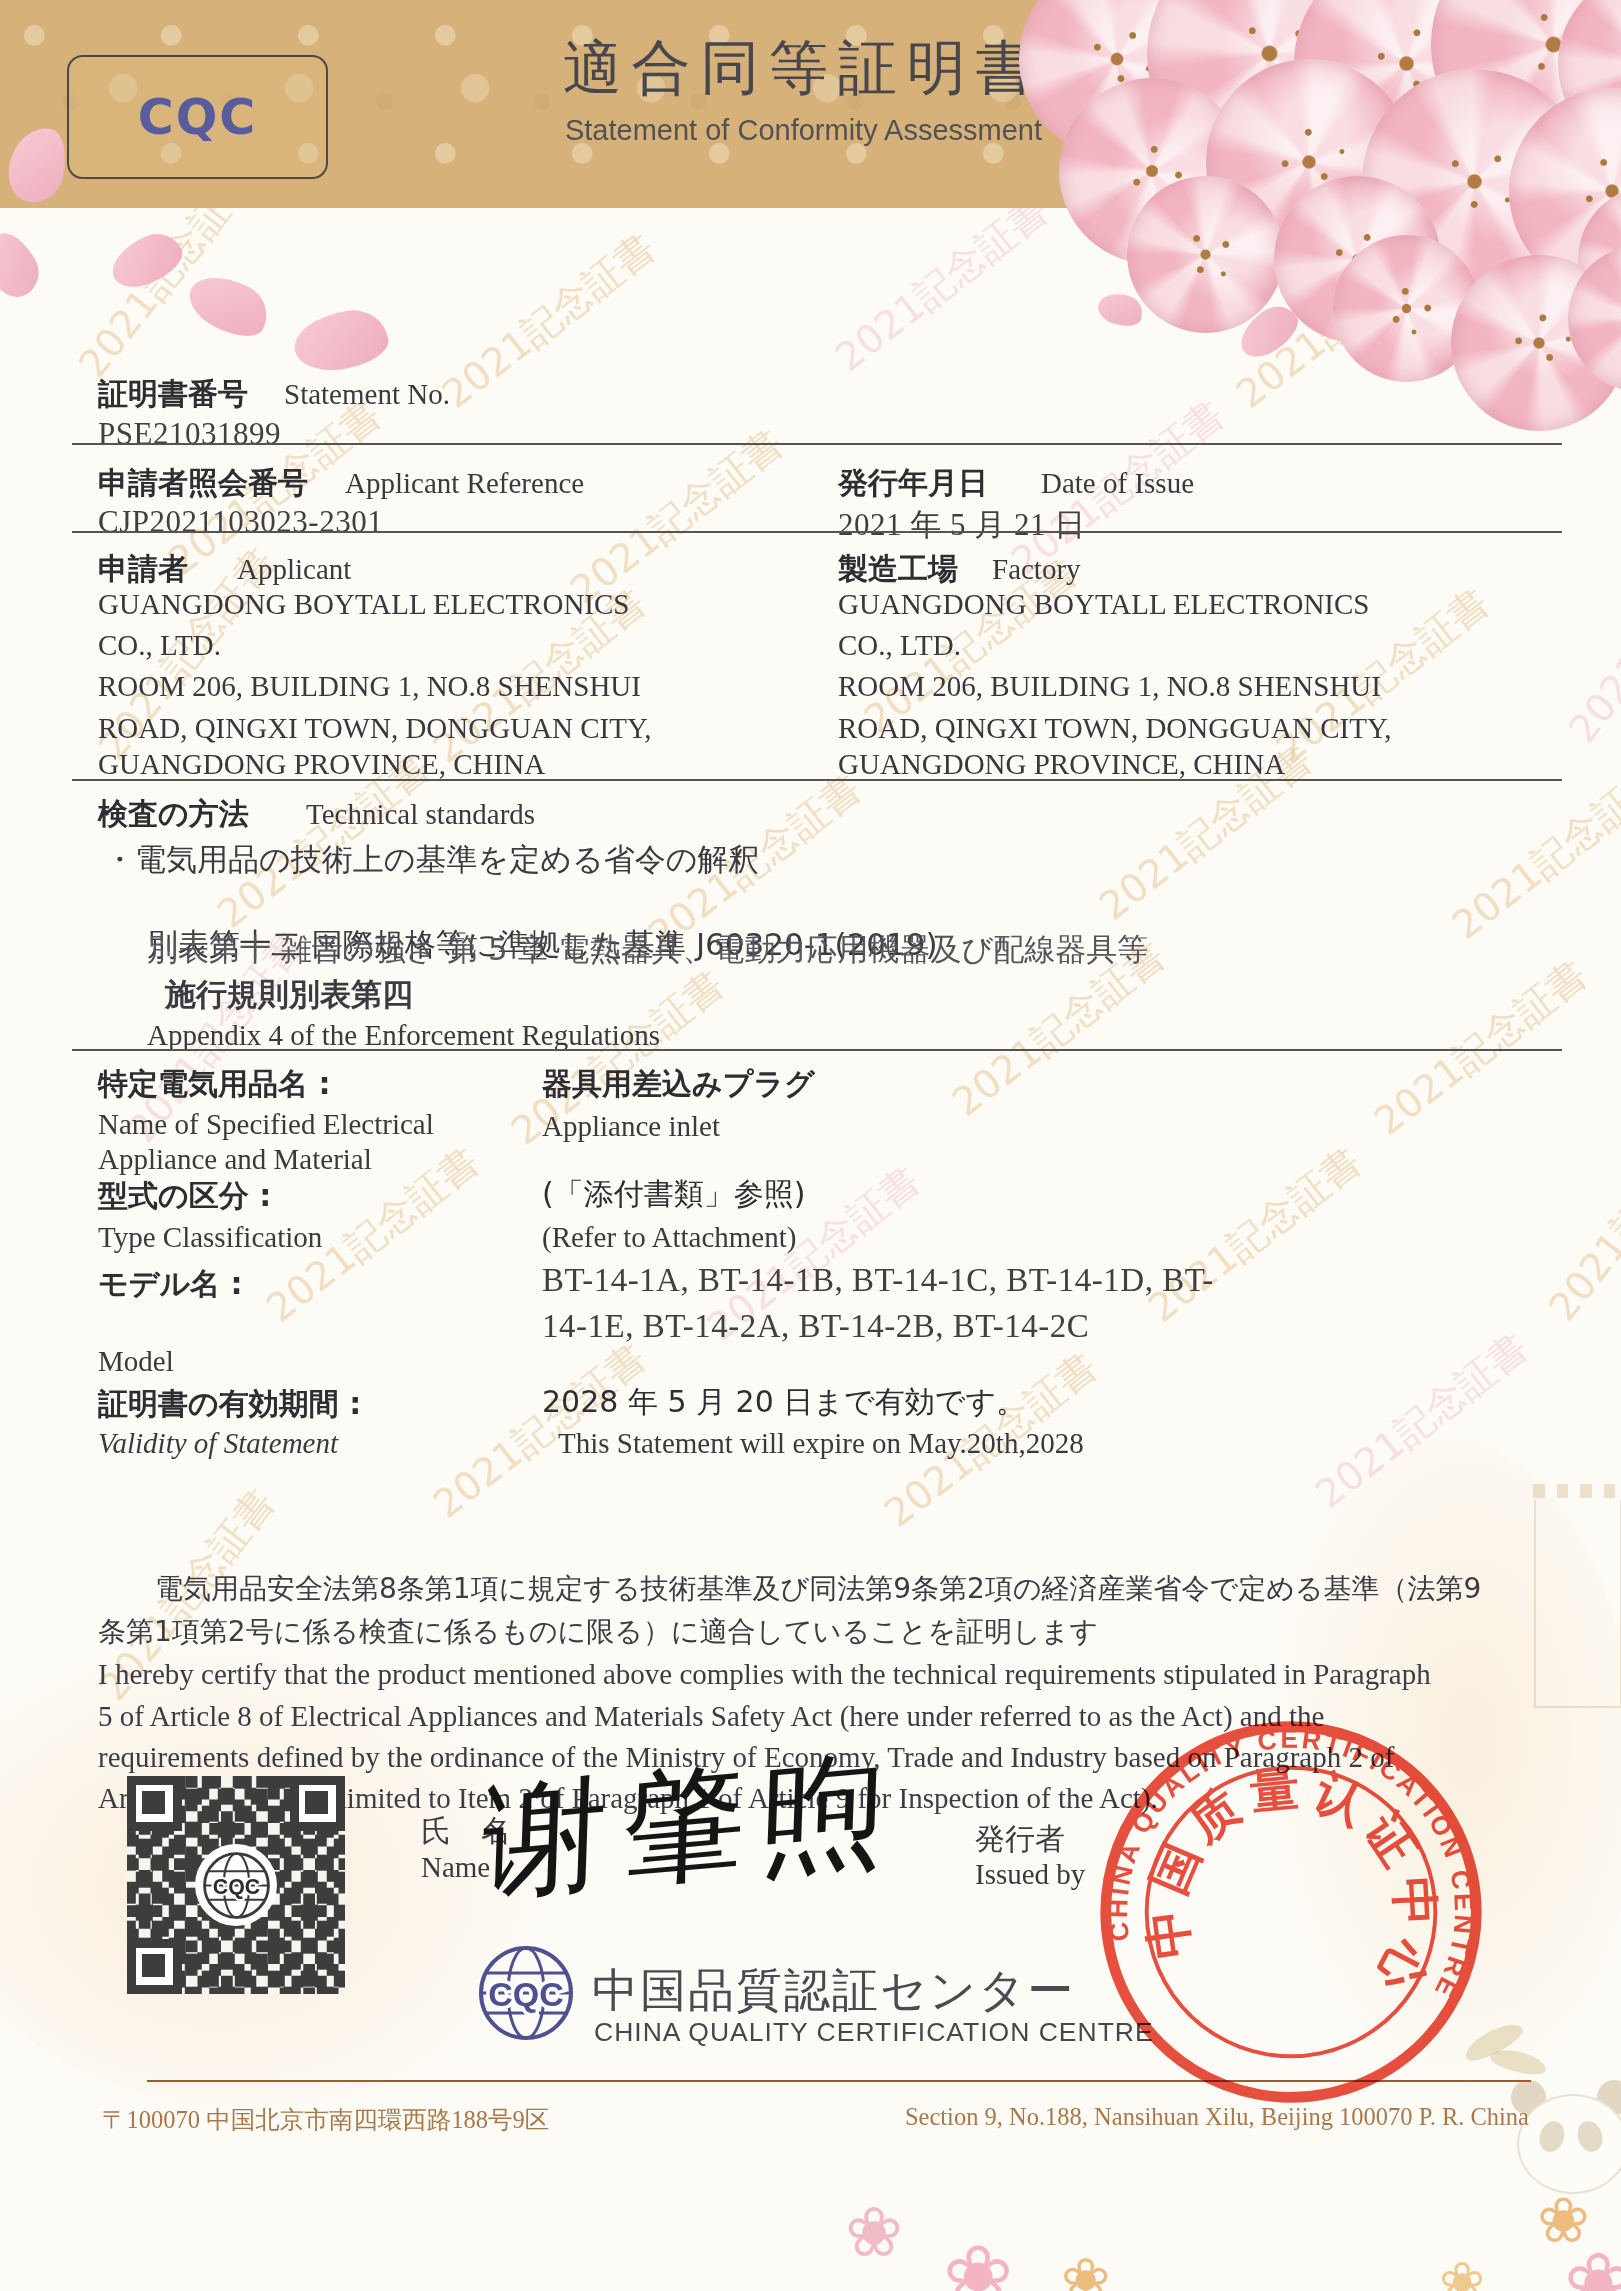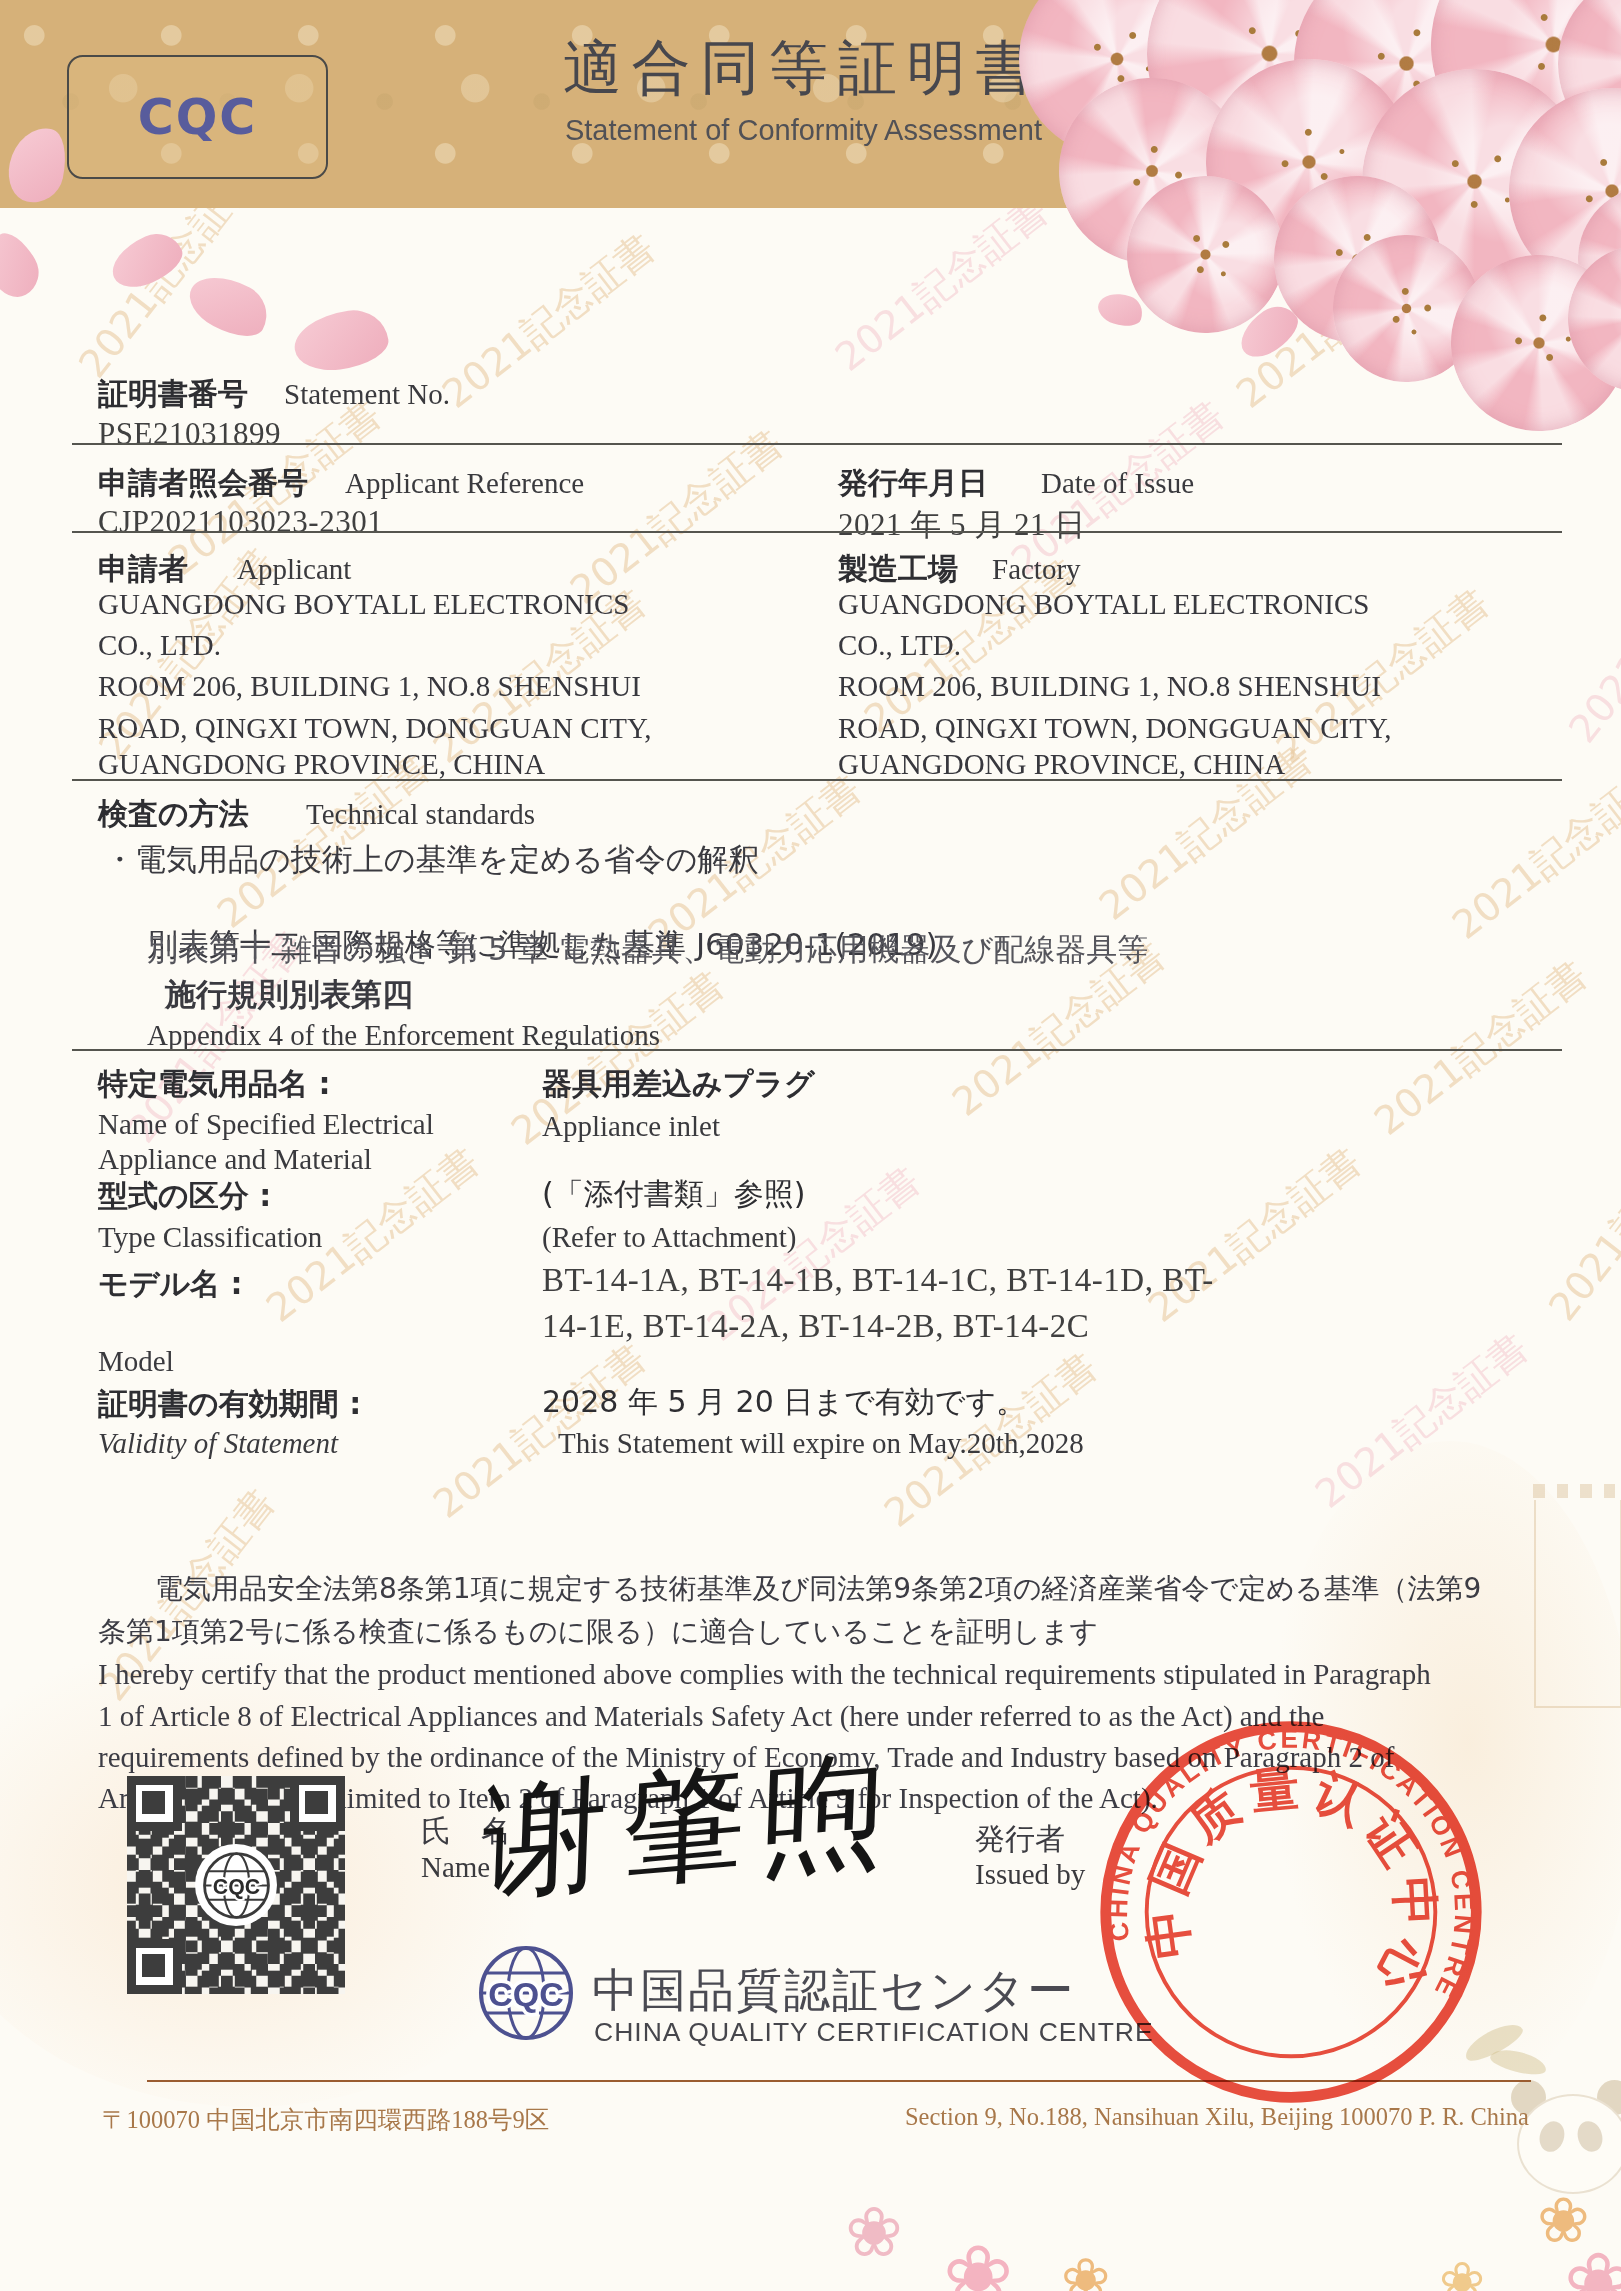--- a/index.html
+++ b/index.html
@@ -240,21 +240,21 @@
   <div class="abs value" style="left:542px;top:1308px;font-size:33px;">14-1E, BT-14-2A, BT-14-2B, BT-14-2C</div>
   <div class="abs en-label" style="left:98px;top:1345px;">Model</div>
   <div class="abs jp-label" style="left:98px;top:1384px;">証明書の有効期間 :</div>
   <div class="abs jp-value" style="left:542px;top:1382px;font-weight:500;">2028 年 5 月 20 日まで有効です。</div>
   <div class="abs en-label" style="left:98px;top:1427px;font-style:italic;">Validity of Statement</div>
   <div class="abs en-label" style="left:558px;top:1427px;">This Statement will expire on May.20th,2028</div>
 
   <div class="abs para-jp" style="left:155px;top:1570px;">電気用品安全法第8条第1項に規定する技術基準及び同法第9条第2項の経済産業省令で定める基準（法第9</div>
   <div class="abs para-jp" style="left:98px;top:1613px;">条第1項第2号に係る検査に係るものに限る）に適合していることを証明します</div>
   <div class="abs para-en" style="left:98px;top:1658px;">I hereby certify that the product mentioned above complies with the technical requirements stipulated in Paragraph</div>
-  <div class="abs para-en" style="left:98px;top:1700px;">1 of Article 8 of Electrical Appliances and Materials Safety Act (here under referred to as the Act) and the</div>
+  <div class="abs para-en" style="left:98px;top:1700px;">5 of Article 8 of Electrical Appliances and Materials Safety Act (here under referred to as the Act) and the</div>
   <div class="abs para-en" style="left:98px;top:1741px;">requirements defined by the ordinance of the Ministry of Economy, Trade and Industry based on Paragraph 2 of</div>
   <div class="abs para-en" style="left:98px;top:1782px;">Article 9 of the Act (limited to Item 2 of Paragraph 1 of Article 9 for Inspection of the Act).</div>
 
   <div class="qr">
     <div class="finder f-tl"></div>
     <div class="finder f-tr"></div>
     <div class="finder f-bl"></div>
     <div class="qr-badge">
       <svg viewBox="0 0 100 100" width="71" height="71">
         <circle cx="50" cy="50" r="45" fill="#fff" stroke="#3a3a3a" stroke-width="4"></circle>

